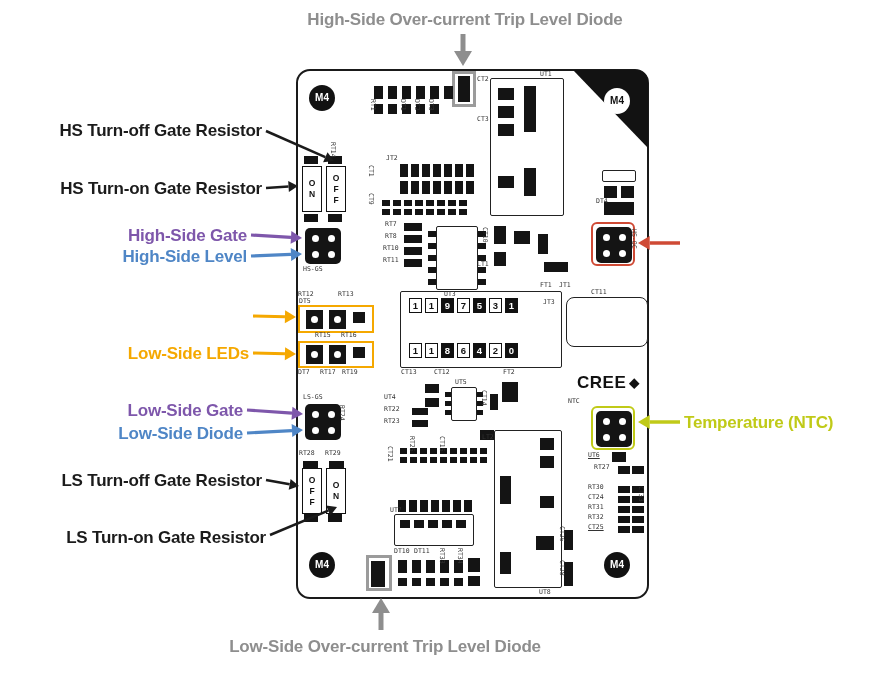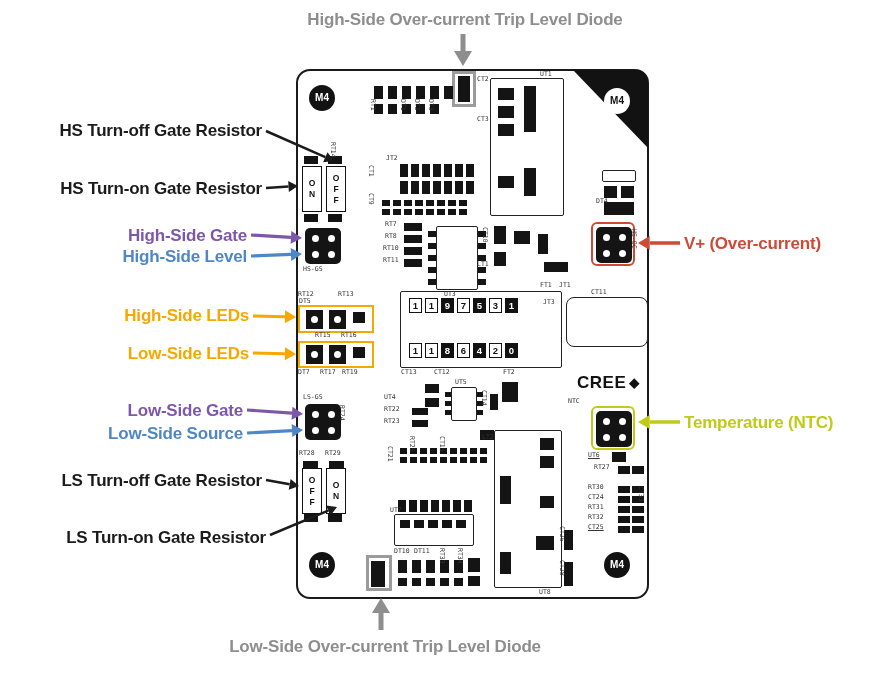--- a/index.html
+++ b/index.html
@@ -368,22 +368,20 @@
     <div class="cblock" style="left: 326px; top: 468px;">ON</div>
     <div class="hole" style="left: 309px; top: 85px;">M4</div>
     <div class="hole light" style="left: 604px; top: 88px;">M4</div>
     <div class="hole" style="left: 309px; top: 552px;">M4</div>
     <div class="hole" style="left: 604px; top: 552px;">M4</div>
     <div class="callout" style="top: 10px; color: rgb(142, 142, 142); left: 465px; transform: translateX(-50%);">High-Side Over-current Trip Level Diode</div>
     <div class="callout" style="top: 121px; color: rgb(27, 27, 27); right: 615px;">HS Turn-off Gate Resistor</div>
     <div class="callout" style="top: 179px; color: rgb(27, 27, 27); right: 615px;">HS Turn-on Gate Resistor</div>
     <div class="callout" style="top: 226px; color: rgb(126, 87, 171); right: 630px;">High-Side Gate</div>
     <div class="callout" style="top: 247px; color: rgb(79, 134, 198); right: 630px;">High-Side Level</div>
-    <div class="callout" style="top: 306px; color: rgb(245, 168, 0); right: 628px;">High-Side LEDs</div>
     <div class="callout" style="top: 344px; color: rgb(245, 168, 0); right: 628px;">Low-Side LEDs</div>
     <div class="callout" style="top: 401px; color: rgb(126, 87, 171); right: 634px;">Low-Side Gate</div>
-    <div class="callout" style="top: 424px; color: rgb(79, 134, 198); right: 634px;">Low-Side Source</div>
+    <div class="callout" style="top: 424px; color: rgb(79, 134, 198); right: 634px;">Low-Side Diode</div>
     <div class="callout" style="top: 528px; color: rgb(27, 27, 27); right: 611px;">LS Turn-on Gate Resistor</div>
     <div class="callout" style="top: 471px; color: rgb(27, 27, 27); right: 615px;">LS Turn-off Gate Resistor</div>
-    <div class="callout" style="top: 234px; color: rgb(207, 74, 53); left: 684px;">V+ (Over-current)</div>
     <div class="callout" style="top: 413px; color: rgb(192, 202, 24); left: 684px;">Temperature (NTC)</div>
     <div class="callout" style="top: 637px; color: rgb(142, 142, 142); left: 385px; transform: translateX(-50%);">Low-Side Over-current Trip Level Diode</div>
   </div>
 
 </body></html>

